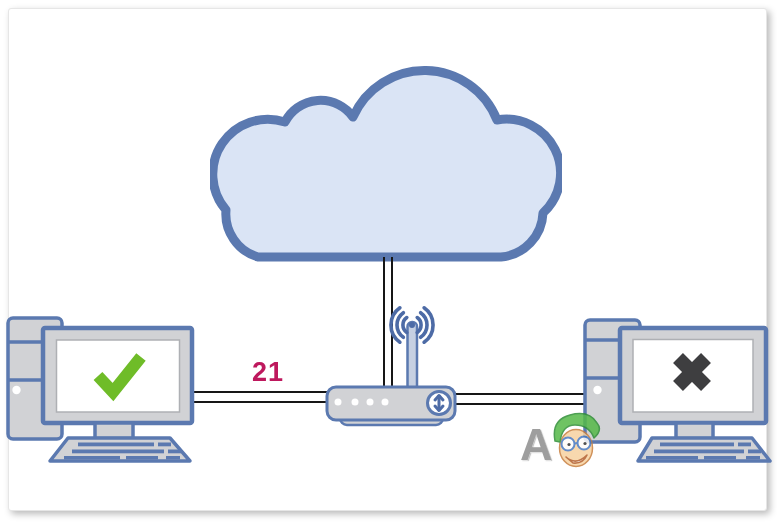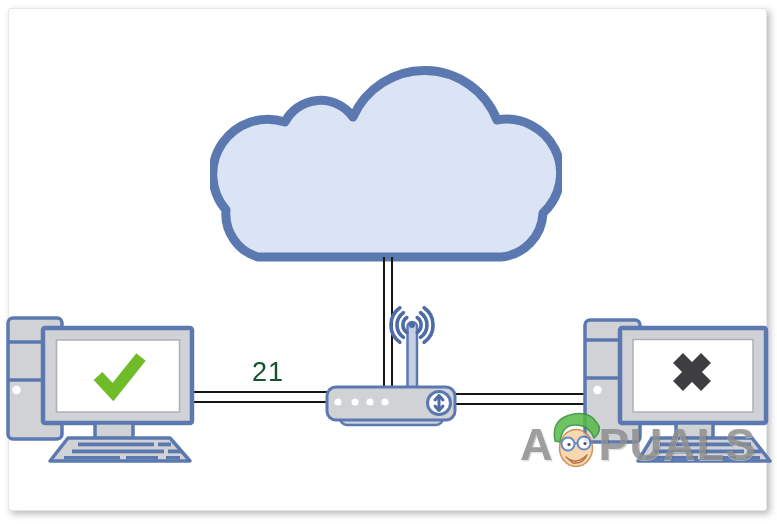--- a/index.html
+++ b/index.html
@@ -34,21 +34,21 @@
   }
   .cable-h{
     position:absolute;height:12px;box-sizing:border-box;
     border-top:2.5px solid var(--cable-black);
     border-bottom:2.5px solid var(--cable-black);
   }
   .cable-left{left:190px;top:391px;width:138px;}
   .cable-right{left:455px;top:393px;width:132px;}
   .port-label{
     position:absolute;left:238px;top:357px;width:60px;text-align:center;
-    font-size:27px;font-weight:normal;color:#14532d;letter-spacing:1px;
+    font-size:27px;font-weight:bold;color:#be185d;letter-spacing:1px;
   }
   
   .watermark{
     position:absolute;left:520px;top:406px;height:66px;
     display:flex;align-items:flex-end;opacity:0.85;z-index:30;
   }
   .wm-letters{
     font-size:45px;font-weight:bold;color:var(--watermark-gray);
     line-height:1;letter-spacing:1px;margin-bottom:5px;
     text-shadow:0 1px 0 rgba(255,255,255,0.55), 1px 1px 1px rgba(90,90,90,0.5);
@@ -182,16 +182,15 @@
       <path d="M 7,30 Q 3,9 22,4 Q 41,-1 49,12 Q 55,19 46,27 Q 41,14 27,14 Q 14,14 12,31 Z" style="fill:#55b948;stroke:#2f8f36;stroke-width:1.5;stroke-linejoin:round;"></path>
       <g style="fill:rgba(255,255,255,0.92);stroke:#4a79c0;stroke-width:2;">
         <circle cx="20" cy="33" r="6.5"></circle>
         <circle cx="36" cy="32" r="6.5"></circle>
         <path d="M 26.5,32.5 L 29.5,32" style="fill:none;"></path>
       </g>
       <circle cx="21" cy="33.5" r="1.6" style="fill:#333;"></circle>
       <circle cx="37" cy="32.5" r="1.6" style="fill:#333;"></circle>
       <path d="M 18,46 Q 28,55 39,44 Q 35,53 25,52 Z" style="fill:#fff;stroke:#b35d2a;stroke-width:1.6;stroke-linejoin:round;"></path>
     </svg>
-    <span class="wm-letters">PUALS</span>
   </div>
 
 </div>
 
 </body></html>

